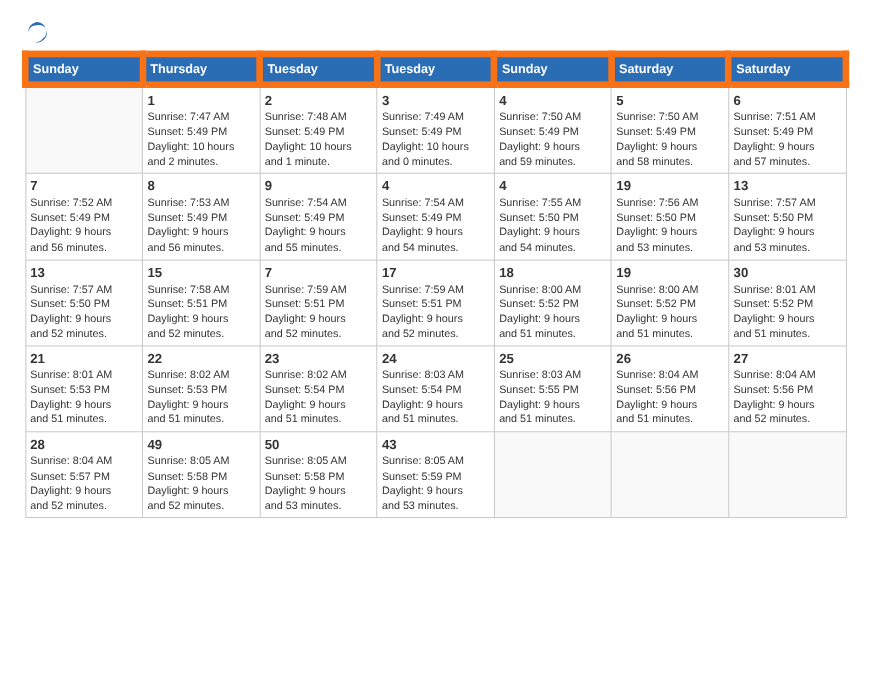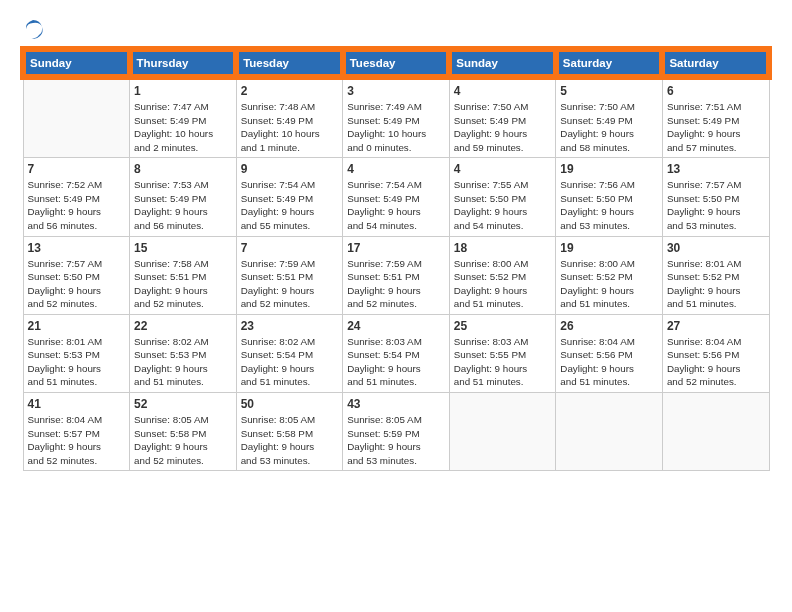--- a/index.html
+++ b/index.html
@@ -227,25 +227,25 @@
             <span class="cell-date">26</span>
             <div class="cell-info">Sunrise: 8:04 AM<br>Sunset: 5:56 PM<br>Daylight: 9 hours<br>and 51 minutes.</div>
           </td>
           <td>
             <span class="cell-date">27</span>
             <div class="cell-info">Sunrise: 8:04 AM<br>Sunset: 5:56 PM<br>Daylight: 9 hours<br>and 52 minutes.</div>
           </td>
         </tr>
         <tr class="last-row">
           <td>
-            <span class="cell-date">41</span>
+            <span class="cell-date">28</span>
             <div class="cell-info">Sunrise: 8:04 AM<br>Sunset: 5:57 PM<br>Daylight: 9 hours<br>and 52 minutes.</div>
           </td>
           <td>
-            <span class="cell-date">52</span>
+            <span class="cell-date">49</span>
             <div class="cell-info">Sunrise: 8:05 AM<br>Sunset: 5:58 PM<br>Daylight: 9 hours<br>and 52 minutes.</div>
           </td>
           <td>
             <span class="cell-date">50</span>
             <div class="cell-info">Sunrise: 8:05 AM<br>Sunset: 5:58 PM<br>Daylight: 9 hours<br>and 53 minutes.</div>
           </td>
           <td>
             <span class="cell-date">43</span>
             <div class="cell-info">Sunrise: 8:05 AM<br>Sunset: 5:59 PM<br>Daylight: 9 hours<br>and 53 minutes.</div>
           </td>

